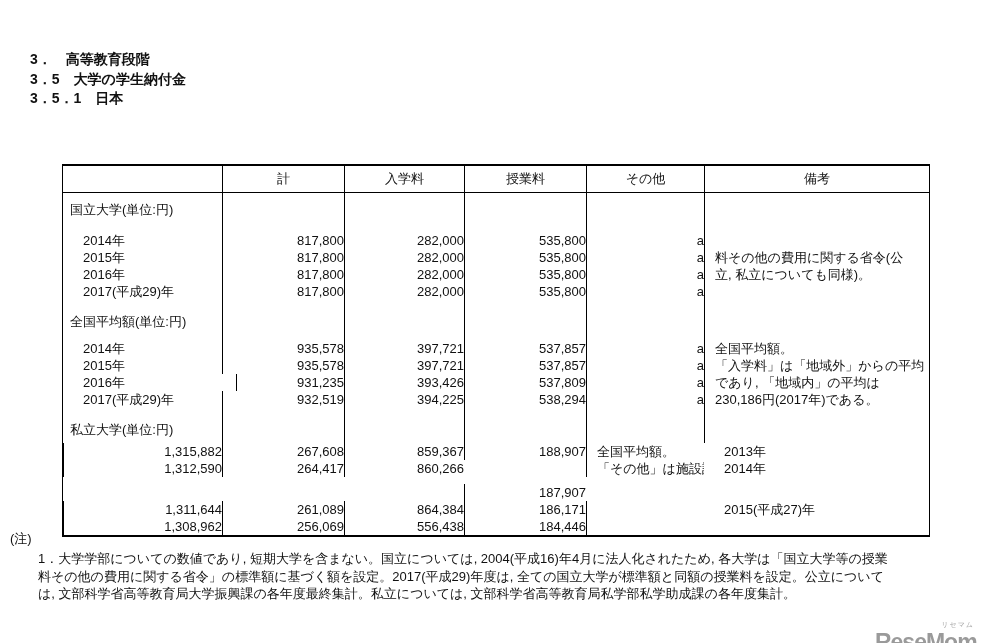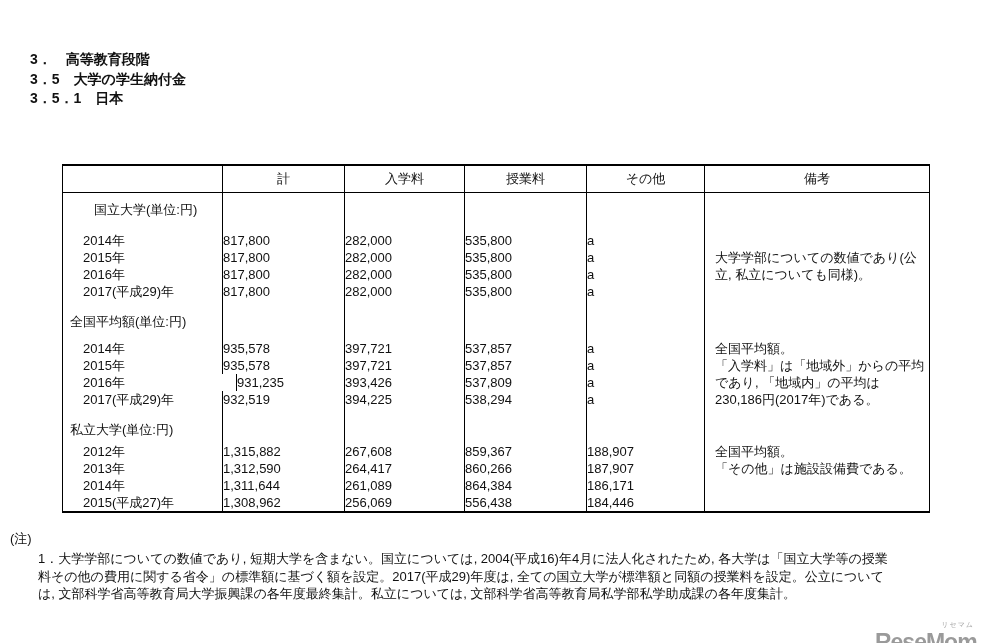--- a/index.html
+++ b/index.html
@@ -15,21 +15,21 @@
     position:absolute;left:62px;top:164px;width:866px;
     border:1px solid #000;border-top-width:2px;border-bottom-width:2px;
     display:grid;grid-template-columns:159px 122px 120px 122px 118px auto;
     font-size:13px;
   }
   .tbl .bl{border-left:1px solid #000;}
   .hdr{height:26px;line-height:26px;text-align:center;border-bottom:1px solid #000;}
   .cell{overflow:hidden;white-space:nowrap;}
   .c-group{padding-left:7px;}
   .c-year{padding-left:20px;}
-  .c-num{text-align:left;}
+  .c-num{text-align:right;}
   .c-rem{padding-left:10px;}
   
   .note-label{position:absolute;left:10px;top:530px;font-size:13px;}
   .note-text{
     position:absolute;left:38px;top:550px;width:922px;
     font-size:13px;line-height:17.5px;white-space:pre-line;
   }
   
   .logo{position:absolute;right:7px;top:622px;width:110px;height:32px;}
   .logo-text{
@@ -57,21 +57,21 @@
   <div class="hdr bl">入学料</div>
   <div class="hdr bl">授業料</div>
   <div class="hdr bl">その他</div>
   <div class="hdr bl">備考</div>
 <div class="cell " style="height: 8px; line-height: 8px;"></div>
     <div class="cell  bl" style="height: 8px; line-height: 8px;"></div>
     <div class="cell  bl" style="height: 8px; line-height: 8px;"></div>
     <div class="cell  bl" style="height: 8px; line-height: 8px;"></div>
     <div class="cell  bl" style="height: 8px; line-height: 8px;"></div>
     <div class="cell  bl" style="height: 8px; line-height: 8px;"></div>
-    <div class="cell c-group" style="height: 18px; line-height: 18px; margin-left: 24px;">国立大学(単位:円)</div>
+    <div class="cell c-group" style="height: 18px; line-height: 18px;">国立大学(単位:円)</div>
     <div class="cell  bl" style="height: 18px; line-height: 18px;"></div>
     <div class="cell  bl" style="height: 18px; line-height: 18px;"></div>
     <div class="cell  bl" style="height: 18px; line-height: 18px;"></div>
     <div class="cell  bl" style="height: 18px; line-height: 18px;"></div>
     <div class="cell  bl" style="height: 18px; line-height: 18px;"></div>
     <div class="cell " style="height: 13px; line-height: 13px;"></div>
     <div class="cell  bl" style="height: 13px; line-height: 13px;"></div>
     <div class="cell  bl" style="height: 13px; line-height: 13px;"></div>
     <div class="cell  bl" style="height: 13px; line-height: 13px;"></div>
     <div class="cell  bl" style="height: 13px; line-height: 13px;"></div>
@@ -80,21 +80,21 @@
     <div class="cell c-num bl" style="height: 17px; line-height: 17px;">817,800</div>
     <div class="cell c-num bl" style="height: 17px; line-height: 17px;">282,000</div>
     <div class="cell c-num bl" style="height: 17px; line-height: 17px;">535,800</div>
     <div class="cell c-num bl" style="height: 17px; line-height: 17px;">a</div>
     <div class="cell c-rem bl" style="height: 17px; line-height: 17px;"></div>
     <div class="cell c-year" style="height: 17px; line-height: 17px;">2015年</div>
     <div class="cell c-num bl" style="height: 17px; line-height: 17px;">817,800</div>
     <div class="cell c-num bl" style="height: 17px; line-height: 17px;">282,000</div>
     <div class="cell c-num bl" style="height: 17px; line-height: 17px;">535,800</div>
     <div class="cell c-num bl" style="height: 17px; line-height: 17px;">a</div>
-    <div class="cell c-rem bl" style="height: 17px; line-height: 17px;">大学学部についての数値であり(公</div>
+    <div class="cell c-rem bl" style="height: 17px; line-height: 17px;">料その他の費用に関する省令(公</div>
     <div class="cell c-year" style="height: 17px; line-height: 17px;">2016年</div>
     <div class="cell c-num bl" style="height: 17px; line-height: 17px;">817,800</div>
     <div class="cell c-num bl" style="height: 17px; line-height: 17px;">282,000</div>
     <div class="cell c-num bl" style="height: 17px; line-height: 17px;">535,800</div>
     <div class="cell c-num bl" style="height: 17px; line-height: 17px;">a</div>
     <div class="cell c-rem bl" style="height: 17px; line-height: 17px;">立, 私立についても同様)。</div>
     <div class="cell c-year" style="height: 17px; line-height: 17px;">2017(平成29)年</div>
     <div class="cell c-num bl" style="height: 17px; line-height: 17px;">817,800</div>
     <div class="cell c-num bl" style="height: 17px; line-height: 17px;">282,000</div>
     <div class="cell c-num bl" style="height: 17px; line-height: 17px;">535,800</div>
@@ -153,31 +153,30 @@
     <div class="cell  bl" style="height: 18px; line-height: 18px;"></div>
     <div class="cell  bl" style="height: 18px; line-height: 18px;"></div>
     <div class="cell  bl" style="height: 18px; line-height: 18px;"></div>
     <div class="cell  bl" style="height: 18px; line-height: 18px;"></div>
     <div class="cell " style="height: 4px; line-height: 4px;"></div>
     <div class="cell  bl" style="height: 4px; line-height: 4px;"></div>
     <div class="cell  bl" style="height: 4px; line-height: 4px;"></div>
     <div class="cell  bl" style="height: 4px; line-height: 4px;"></div>
     <div class="cell  bl" style="height: 4px; line-height: 4px;"></div>
     <div class="cell  bl" style="height: 4px; line-height: 4px;"></div>
-    <div class="cell c-year" style="height: 17px; line-height: 17px;">2012年</div>
     <div class="cell c-num bl" style="height: 17px; line-height: 17px;">1,315,882</div>
     <div class="cell c-num bl" style="height: 17px; line-height: 17px;">267,608</div>
     <div class="cell c-num bl" style="height: 17px; line-height: 17px;">859,367</div>
     <div class="cell c-num bl" style="height: 17px; line-height: 17px;">188,907</div>
     <div class="cell c-rem bl" style="height: 17px; line-height: 17px;">全国平均額。</div>
     <div class="cell c-year" style="height: 17px; line-height: 17px;">2013年</div>
     <div class="cell c-num bl" style="height: 17px; line-height: 17px;">1,312,590</div>
     <div class="cell c-num bl" style="height: 17px; line-height: 17px;">264,417</div>
     <div class="cell c-num bl" style="height: 17px; line-height: 17px;">860,266</div>
-    <div class="cell c-num bl" style="height: 17px; line-height: 17px;">187,907</div>
+    <div class="cell c-num bl" style="height: 17px; line-height: 17px; margin-top: 24px;">187,907</div>
     <div class="cell c-rem bl" style="height: 17px; line-height: 17px;">「その他」は施設設備費である。</div>
     <div class="cell c-year" style="height: 17px; line-height: 17px;">2014年</div>
     <div class="cell c-num bl" style="height: 17px; line-height: 17px;">1,311,644</div>
     <div class="cell c-num bl" style="height: 17px; line-height: 17px;">261,089</div>
     <div class="cell c-num bl" style="height: 17px; line-height: 17px;">864,384</div>
     <div class="cell c-num bl" style="height: 17px; line-height: 17px;">186,171</div>
     <div class="cell c-rem bl" style="height: 17px; line-height: 17px;"></div>
     <div class="cell c-year" style="height: 17px; line-height: 17px;">2015(平成27)年</div>
     <div class="cell c-num bl" style="height: 17px; line-height: 17px;">1,308,962</div>
     <div class="cell c-num bl" style="height: 17px; line-height: 17px;">256,069</div>

